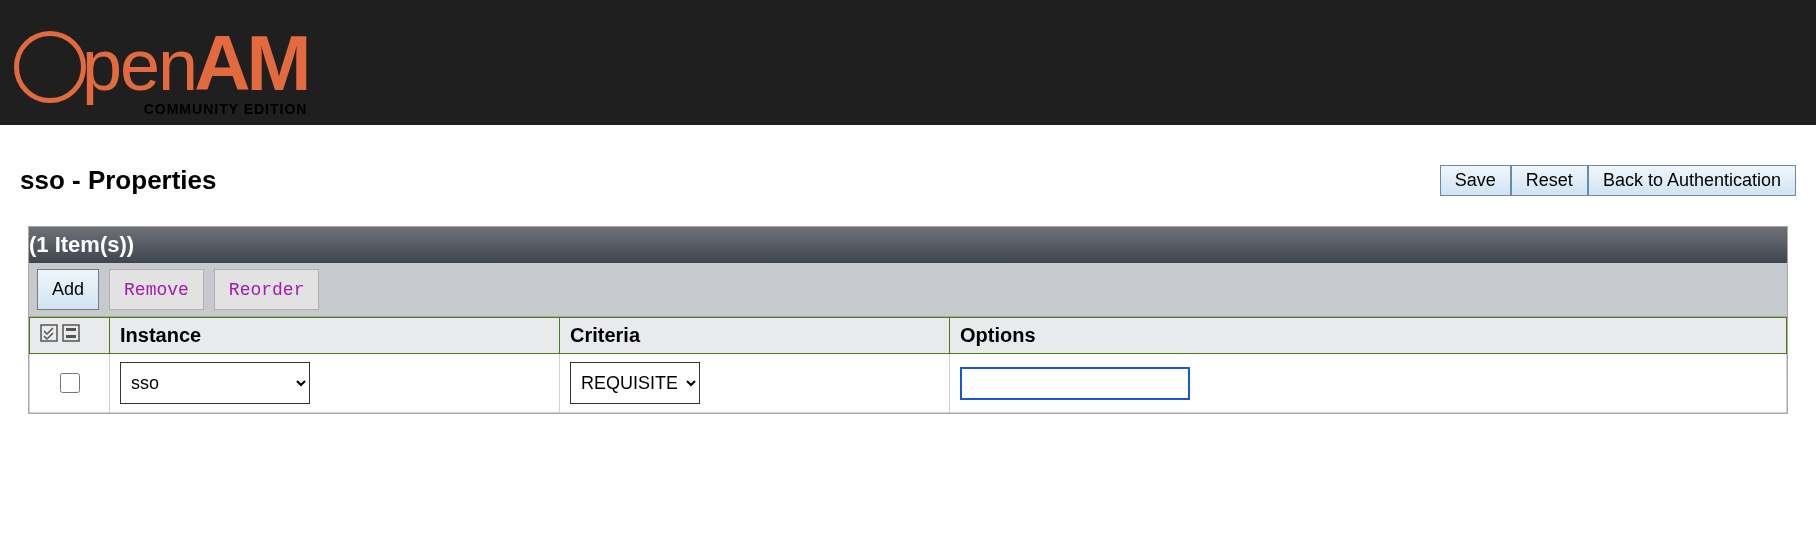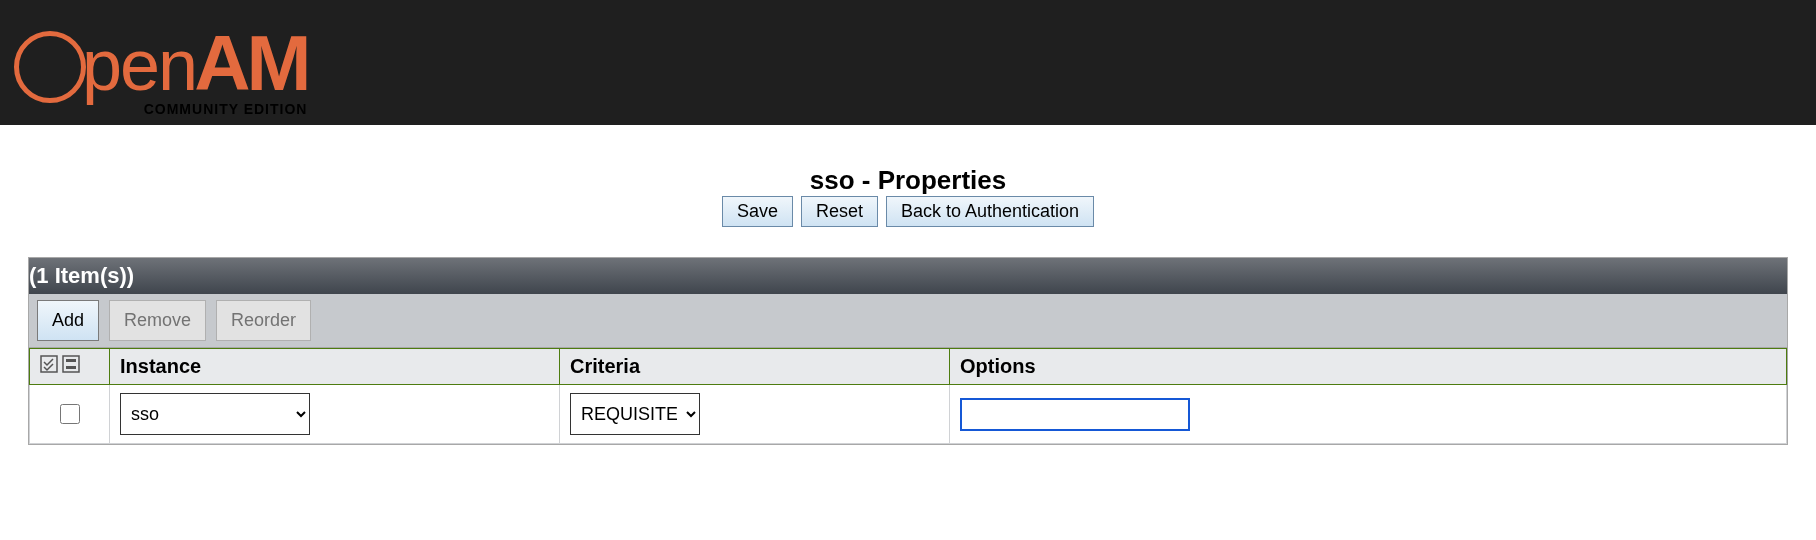--- a/index.html
+++ b/index.html
@@ -55,29 +55,27 @@
     text-align: right;
     margin-top: -6px;
   }
   .logo-wrap {
     display: flex;
     flex-direction: column;
   }
   .page-header {
     display: flex;
     justify-content: space-between;
-    align-items: center;
     padding: 40px 20px 10px 20px;
-    flex-direction: column;
   }
   .page-title {
     font-size: 26px;
     font-weight: 700;
   }
-  .btn-row { display: flex; gap: 8px; }
+  .btn-row { display: flex; gap: 0; }
   .btn {
     font-size: 18px;
     padding: 4px 14px;
     background: linear-gradient(to bottom, #f0f6fb, #cfe3f3);
     border: 1px solid #6a8aa8;
     cursor: pointer;
   }
   .content {
     padding: 20px 28px;
   }
@@ -100,23 +98,24 @@
   }
   .tbtn {
     font-size: 18px;
     padding: 9px 14px;
     border: 1px solid #7a7a7a;
     background: linear-gradient(to bottom, #f0f6fb, #cfe3f3);
     cursor: pointer;
   }
   .tbtn.disabled {
     background: #e2e2e2;
-    color: #737373;
+    color: #a21caf;
     border-color: #b0b0b0;
     cursor: default;
+    font-family: Liberation Mono, monospace;
   }
   table.grid {
     width: 100%;
     border-collapse: collapse;
     table-layout: fixed;
   }
   table.grid th {
     background: #e8eaec;
     text-align: left;
     font-size: 20px;

